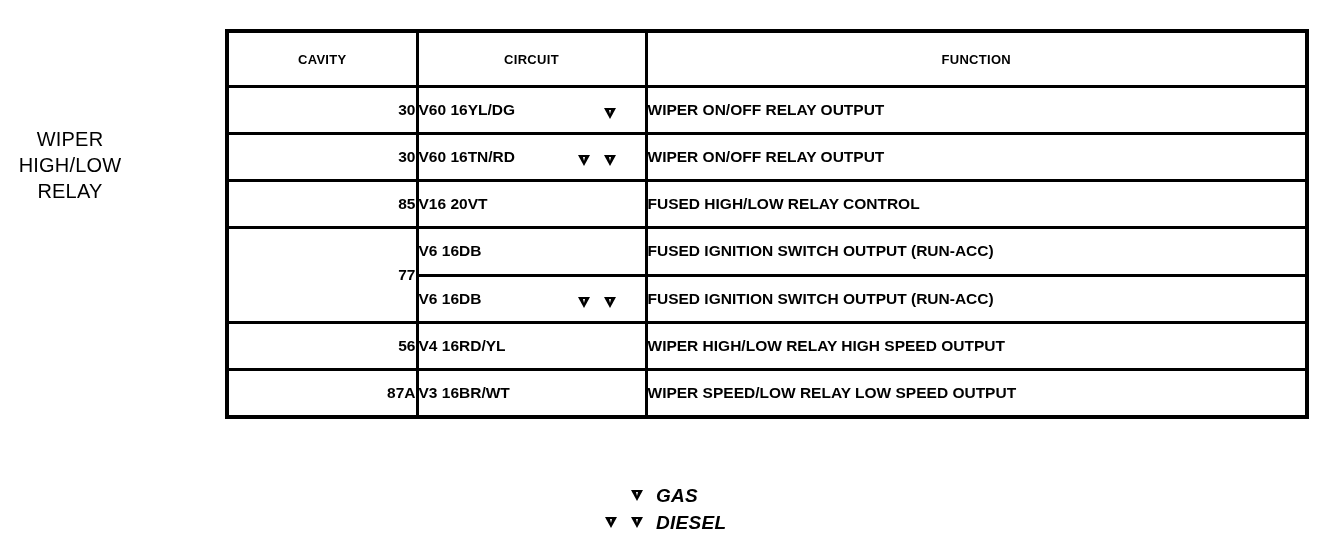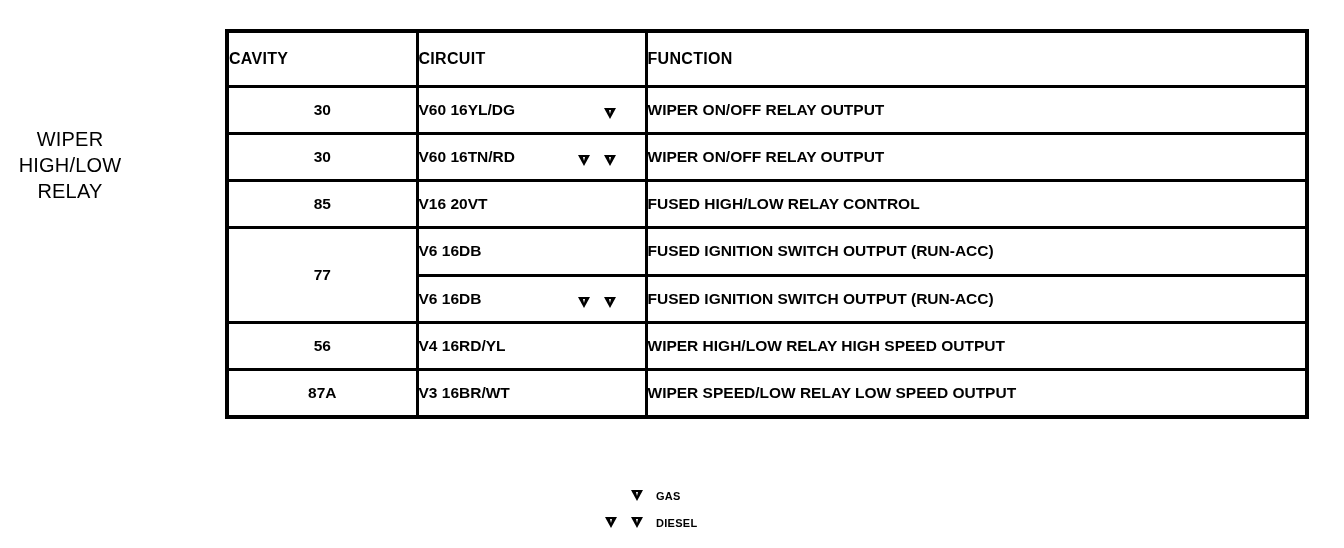--- a/index.html
+++ b/index.html
@@ -57,28 +57,28 @@
     border: 3px solid #000;
     padding: 0;
     font-size: 15.5px;
     font-weight: bold;
     color: #000;
     background: #fff;
   }
 
   table.pinout thead th {
     height: 52px;
-    text-align: left;
-    font-size: 16px;
+    text-align: center;
+    font-size: 13px;
     letter-spacing: 0.3px;
   }
 
   td.cavity {
     height: 44px;
-    text-align: center;
+    text-align: right;
     vertical-align: middle;
     font-size: 15.5px;
   }
   td.cavity.span2 { height: 92px; }
 
   td.circuit {
     height: 44px;
     vertical-align: middle;
     padding-left: 24px;
     padding-right: 10px;
@@ -134,21 +134,22 @@
     border-right: 1.7px solid transparent;
     border-top: 4px solid #fff;
   }
 
   
   .legend {
     position: absolute;
     left: 604px;
     top: 482px;
     font-weight: bold;
-    font-size: 11px;
+    font-size: 19px;
+    font-style: italic;
   }
   .legend-row {
     display: flex;
     align-items: center;
     height: 27px;
     white-space: nowrap;
   }
   .legend-row .marks {
     display: inline-flex;
     align-items: center;

